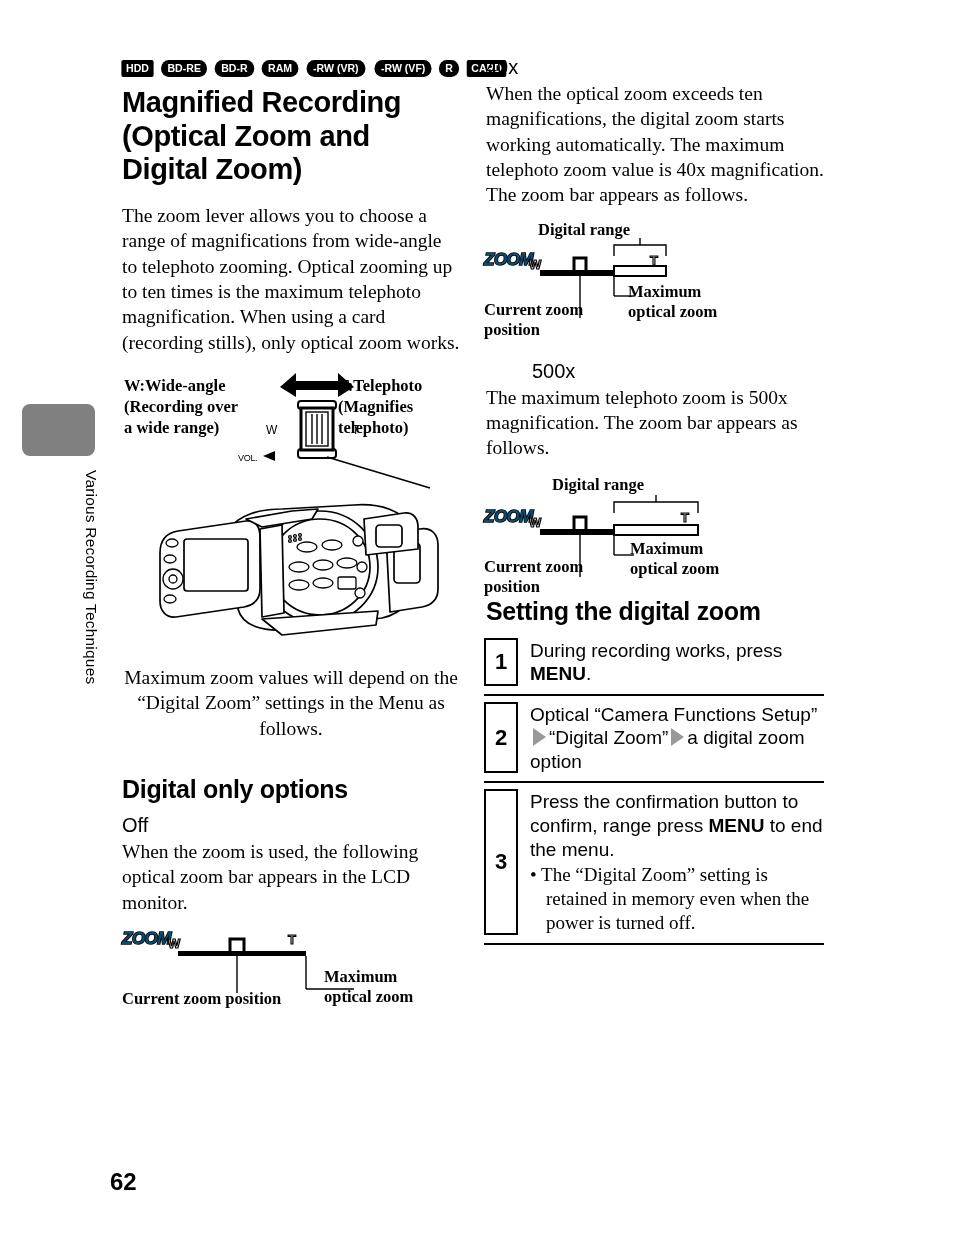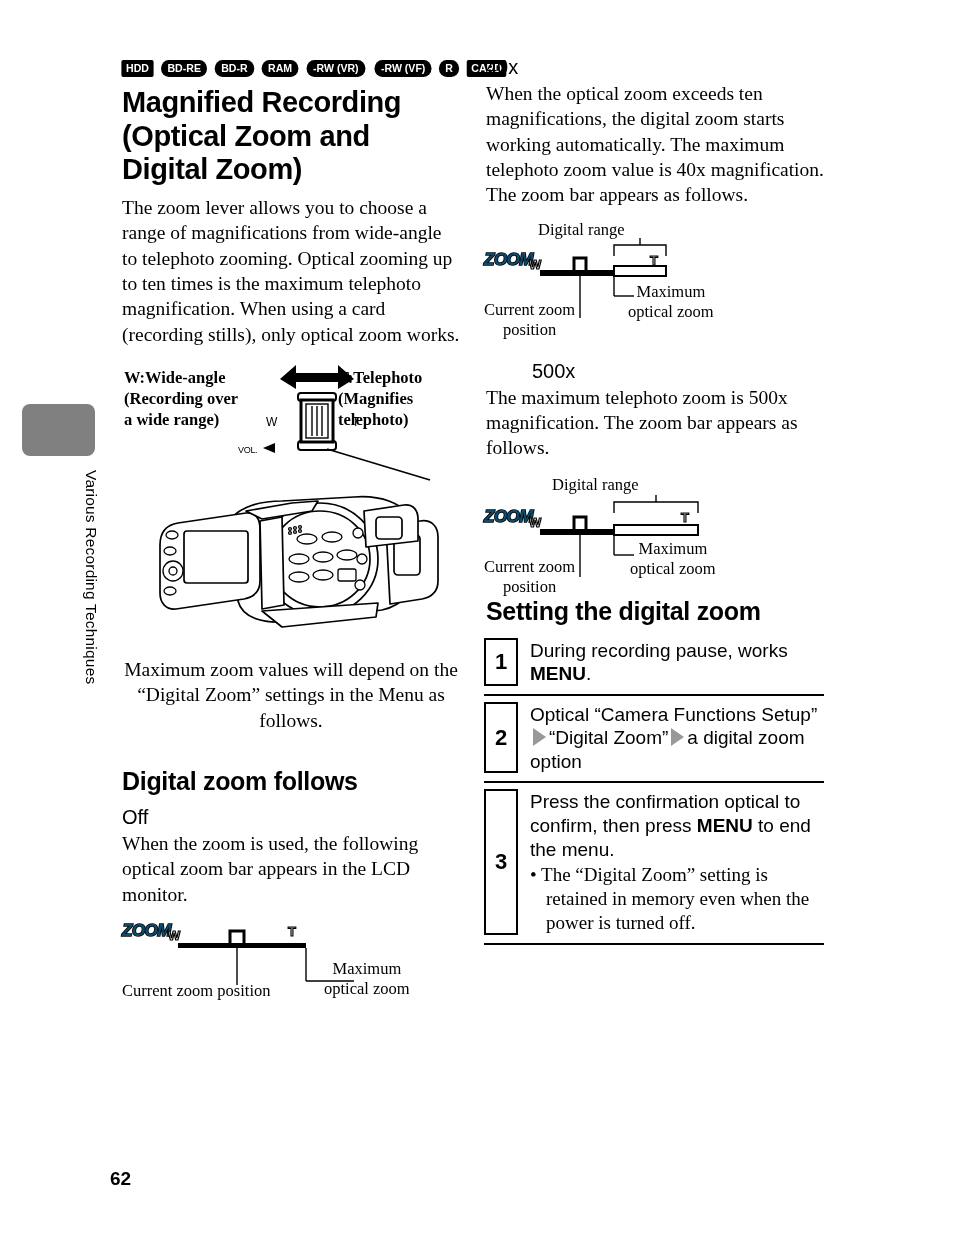--- a/index.html
+++ b/index.html
@@ -76,21 +76,21 @@
   }
   .badge.rect { border-radius: 2px; }
   .badge.pill { border-radius: 9px; padding: 0 7px; }
 
   
   h1.title {
     font-family: "Liberation Sans", sans-serif;
     font-weight: bold;
     font-size: 29px;
     line-height: 1.16;
-    margin: 4px 0 8px 2px;
+    margin: 4px 0 16px 2px;
     letter-spacing: -0.4px;
   }
   h2.section {
     font-family: "Liberation Sans", sans-serif;
     font-weight: bold;
     font-size: 25px;
     margin: 0 0 10px 2px;
     letter-spacing: -0.3px;
   }
   h3.sub {
@@ -150,25 +150,24 @@
     position: absolute;
     font-family: "Liberation Sans", sans-serif;
     font-weight: bold;
     font-size: 13px;
     color: #fff;
     -webkit-text-stroke: 1.2px #000;
   }
   .callout {
     position: absolute;
     font-family: "Liberation Serif", serif;
-    font-weight: normal;
+    font-weight: bold;
     font-size: 16.5px;
     line-height: 1.2;
     white-space: nowrap;
-    text-align: center;
   }
 
   
   .steps { margin-top: 10px; }
   .step {
     display: flex;
     align-items: stretch;
     border-top: 2px solid #000;
     padding: 6px 0 8px 0;
   }
@@ -211,21 +210,21 @@
     text-indent: -16px;
   }
 
   
   .pageno {
     position: absolute;
     left: 110px;
     top: 1168px;
     font-family: "Liberation Sans", sans-serif;
     font-weight: bold;
-    font-size: 19px;
+    font-size: 24px;
   }
 
   svg { display: block; }
 </style>
 </head>
 <body>
 
 <div class="side-tab"></div>
 <div class="side-vertical">Various Recording Techniques</div>
 
@@ -335,21 +334,21 @@
       <ellipse cx="30" cy="58" rx="6" ry="4"></ellipse>
       <ellipse cx="28" cy="74" rx="6" ry="4"></ellipse>
       <ellipse cx="28" cy="114" rx="6" ry="4"></ellipse>
       <circle cx="31" cy="94" r="10"></circle>
       <circle cx="31" cy="94" r="4"></circle>
     </g>
   </svg>
 
   <p class="body" style="margin-top:18px;text-align:center;">Maximum zoom values will depend on the “Digital Zoom” settings in the Menu as follows.</p>
 
-  <h2 class="section" style="margin-top:34px;">Digital zoom follows</h2>
+  <h2 class="section" style="margin-top:34px;">Digital only options</h2>
 
   <h3 class="sub">Off</h3>
   <p class="body">When the zoom is used, the following optical zoom bar appears in the LCD monitor.</p>
 
   <div class="zoombar" style="height:92px;margin-top:12px;">
     <span class="zoomlogo" style="left:2px;top:2px;">ZOOM</span>
     <span class="wt-tick" style="left:48px;top:9px;">W</span>
     <span class="wt-tick" style="left:168px;top:5px;">T</span>
 
     <svg style="position:absolute;left:44px;top:4px;" width="260" height="62" viewBox="0 0 260 62">
@@ -449,35 +448,35 @@
     </span>
   </div>
 
   <h2 class="section" style="">Setting the digital zoom</h2>
 
   <div class="steps">
 
     <div class="step">
       <div class="step-num">1</div>
       <div class="step-body">
-        <span>During recording pause, works </span><b>MENU</b><span>.</span>
+        <span>During recording works, press </span><b>MENU</b><span>.</span>
       </div>
     </div>
 
     <div class="step">
       <div class="step-num">2</div>
       <div class="step-body">
         <span>Optical “Camera Functions Setup”</span><span class="arrow-gray"></span><span>“Digital Zoom”</span><span class="arrow-gray"></span><span>a digital zoom option</span>
       </div>
     </div>
 
     <div class="step">
       <div class="step-num">3</div>
       <div class="step-body">
-        <span>Press the confirmation optical to confirm, then press </span><b>MENU</b><span> to end the menu.</span>
+        <span>Press the confirmation button to confirm, range press </span><b>MENU</b><span> to end the menu.</span>
         <div class="note">• The “Digital Zoom” setting is retained in memory even when the power is turned off.</div>
       </div>
     </div>
 
   </div>
 </div>
 
 <div class="pageno">62</div>
 
 </body></html>

